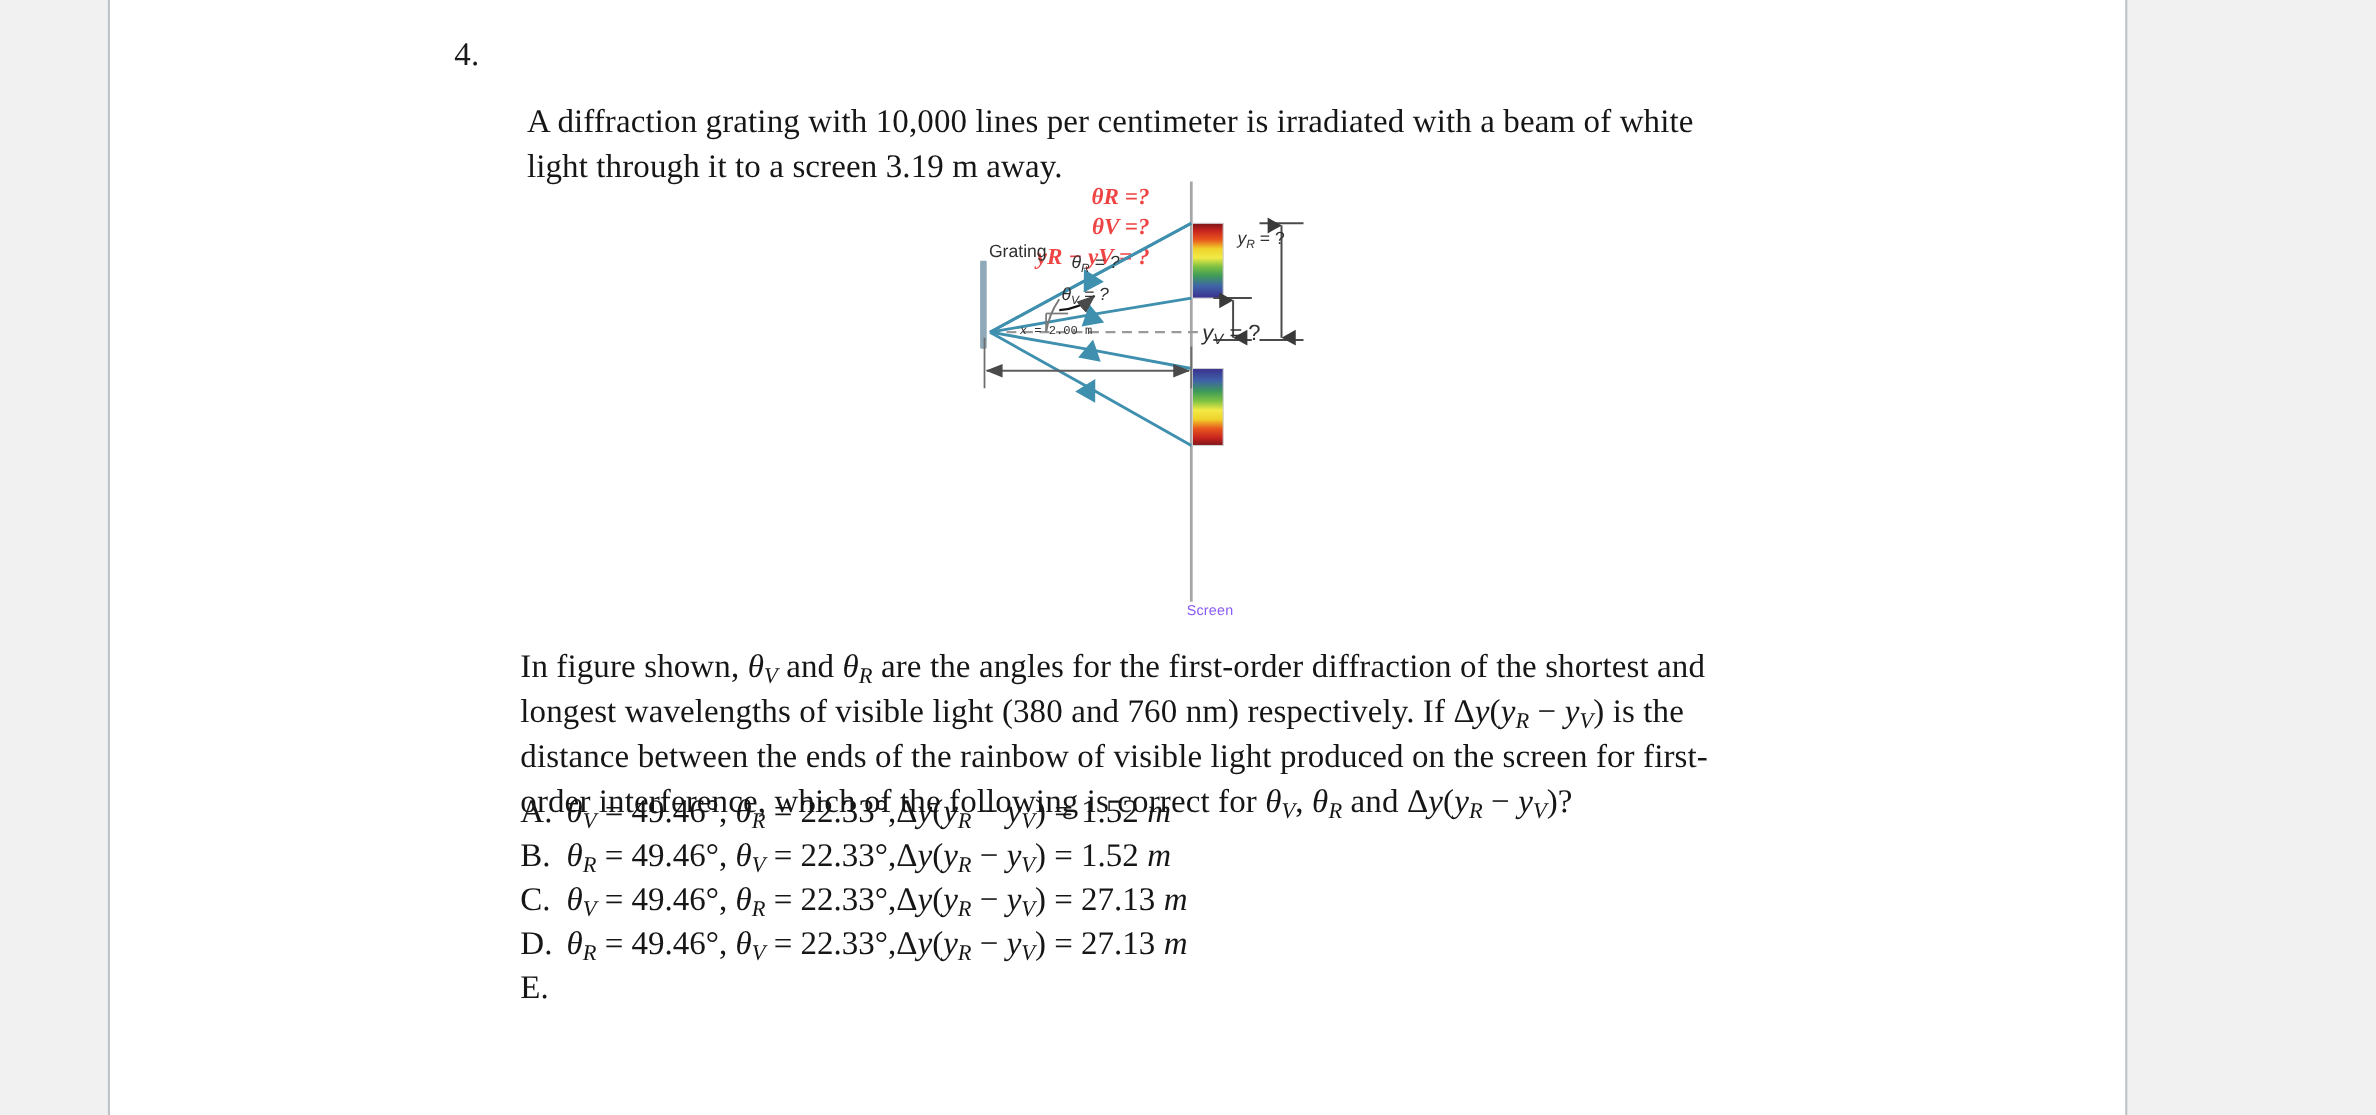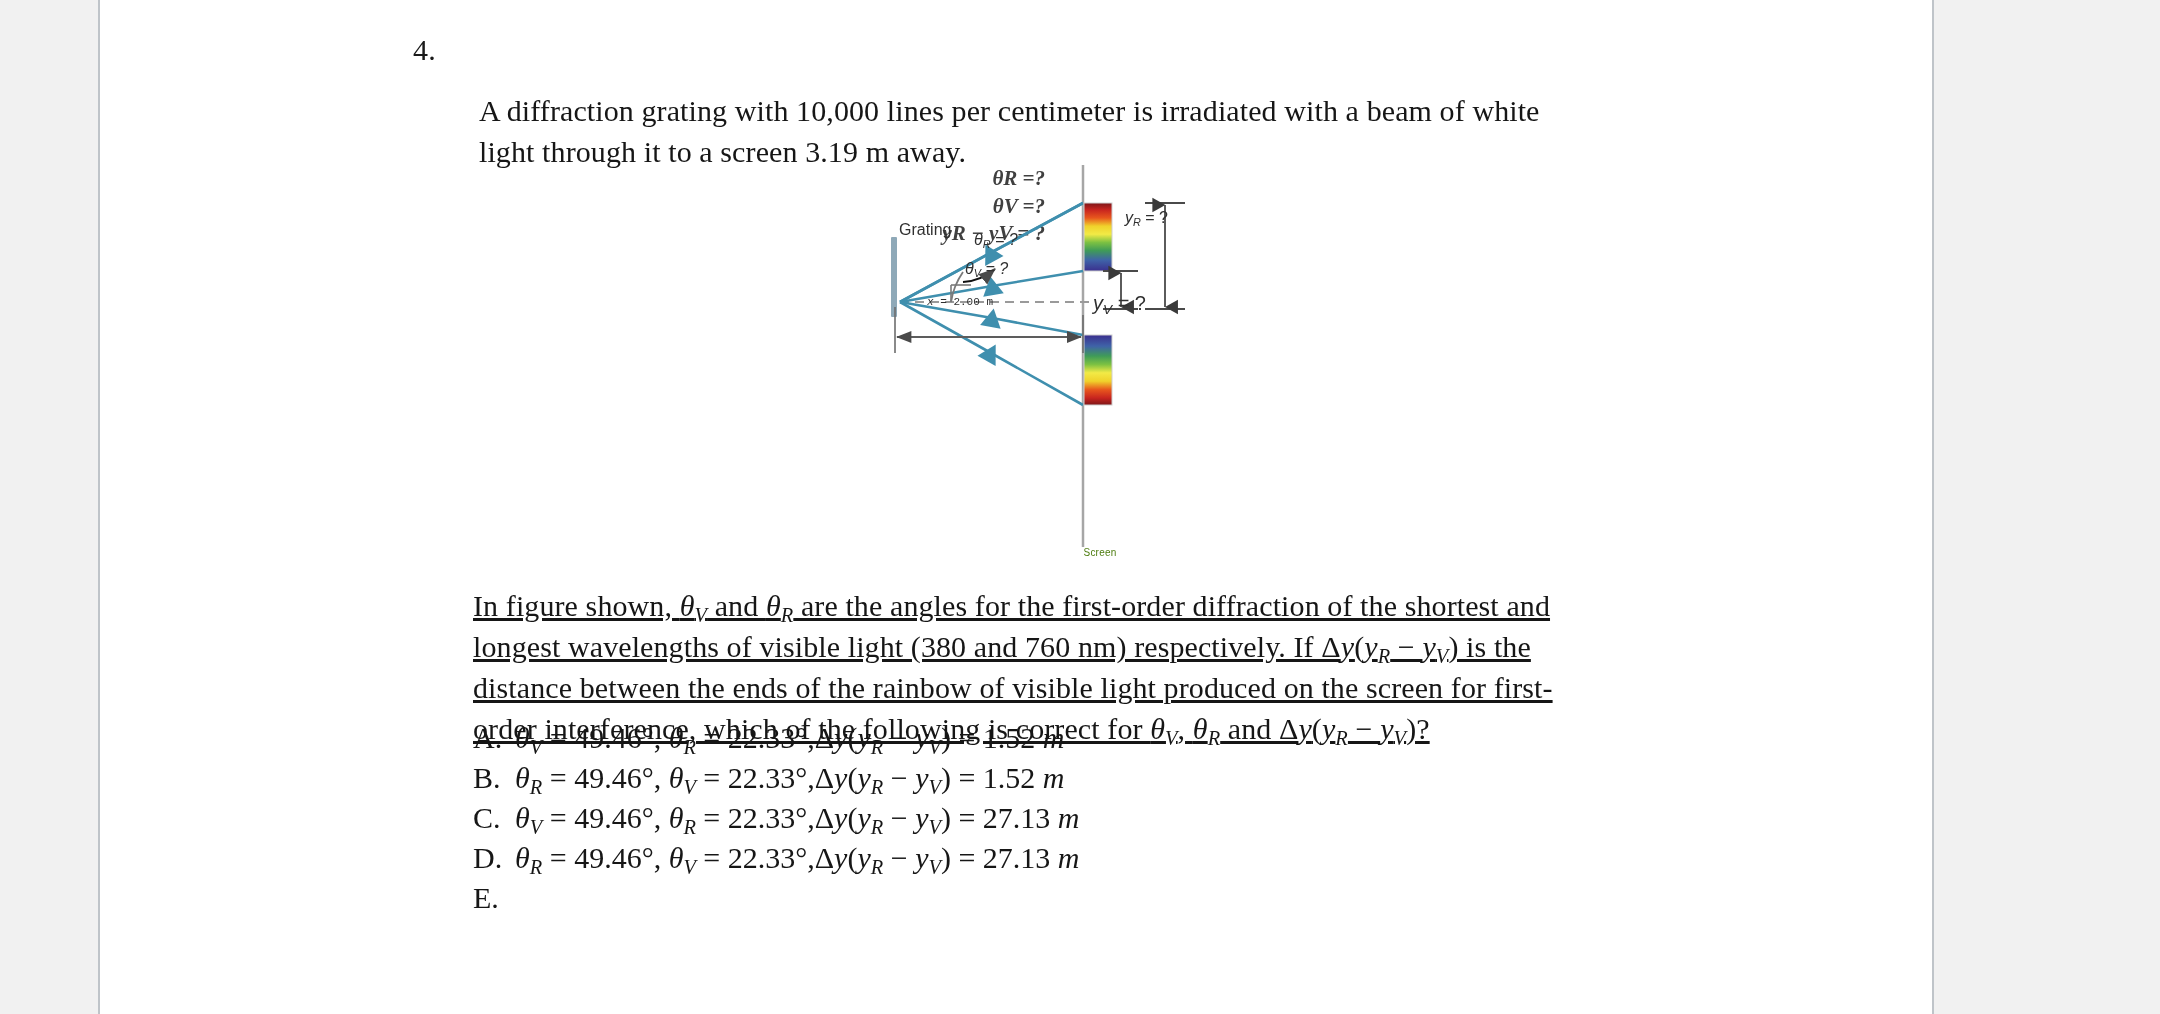--- a/index.html
+++ b/index.html
@@ -40,21 +40,21 @@
   .intro {
     left: 379px; top: 68px;
     width: 1180px;
     margin-top: 22px;
   }
   .intro .ln { display:block; white-space: nowrap; }
   .para {
     left: 373px; top: 585px;
     width: 1200px;
   }
-  .para .ln { display:block; white-space: nowrap; text-decoration: underline; }
+  .para .ln { display:block; white-space: nowrap; }
   .choices {
     position: absolute;
     left: 373px; top: 723px;
     font-size: 30px;
     color: #161616;
     line-height: 1.0;
   }
   .choice {
     display:flex;
     align-items: baseline;
@@ -71,37 +71,37 @@
   .figure {
     position: absolute;
     left: 755px; top: 165px;
     width: 420px; height: 430px;
   }
   .fig-blue {
     position: absolute;
     left: 0px; top: 0px;
     width: 190px;
     text-align: right;
-    color: #404040;
+    color: #ef4444;
     font-family: "Liberation Serif", serif;
     font-weight: bold;
     font-size: 21px;
     line-height: 1.32;
     font-style: italic;
   }
   .fig-blue .ln { display:block; white-space: nowrap; }
   .fig-svg { position: absolute; left: 0; top: 0; }
   .scr-label {
     position: absolute;
     left: 185px; top: 382px;
     width: 120px;
     text-align: center;
     font-family: "Liberation Sans", sans-serif;
-    font-size: 10px;
-    color: #4d7c0f;
+    font-size: 13px;
+    color: #8b5cf6;
     letter-spacing: .2px;
   }
   .fig-txt {
     position: absolute;
     font-family: "Liberation Sans", sans-serif;
     color: #303030;
     white-space: nowrap;
   }
   .t-grating { left: 44px; top: 56px; font-size: 16px; }
   .t-thetaR  { left: 96px; top: 66px; font-size: 16px; font-style: italic; margin-left: 23px; }

